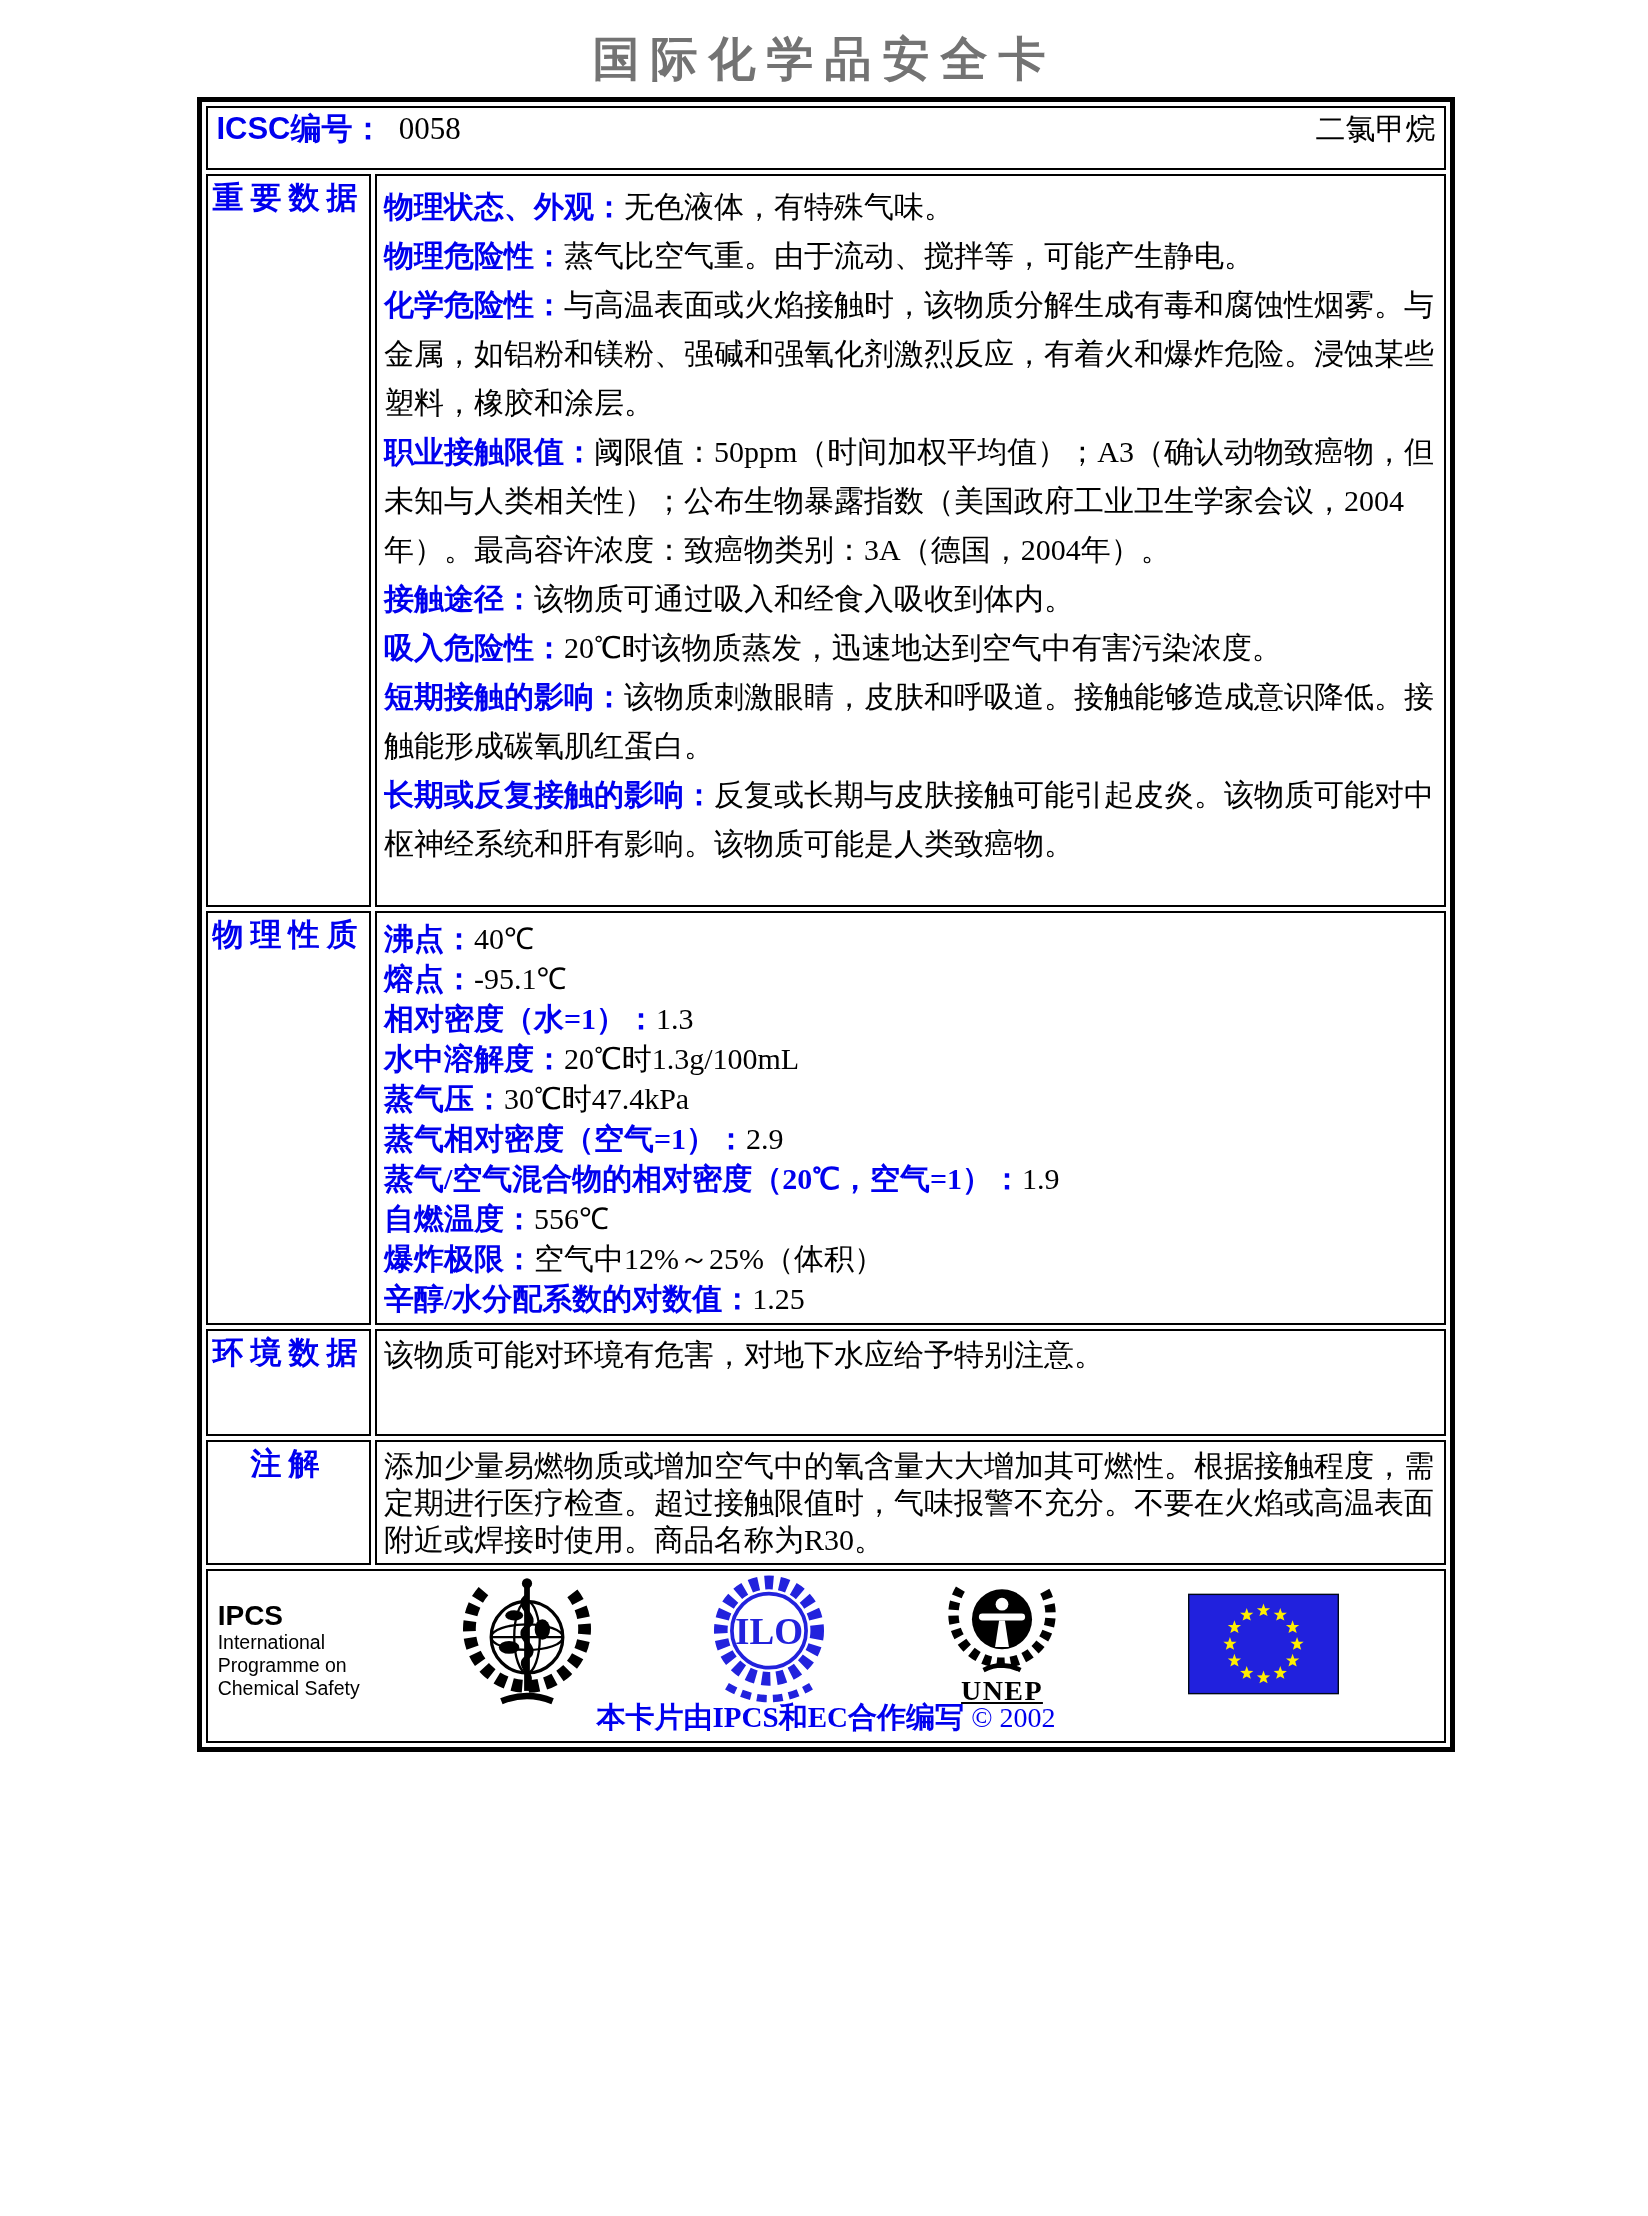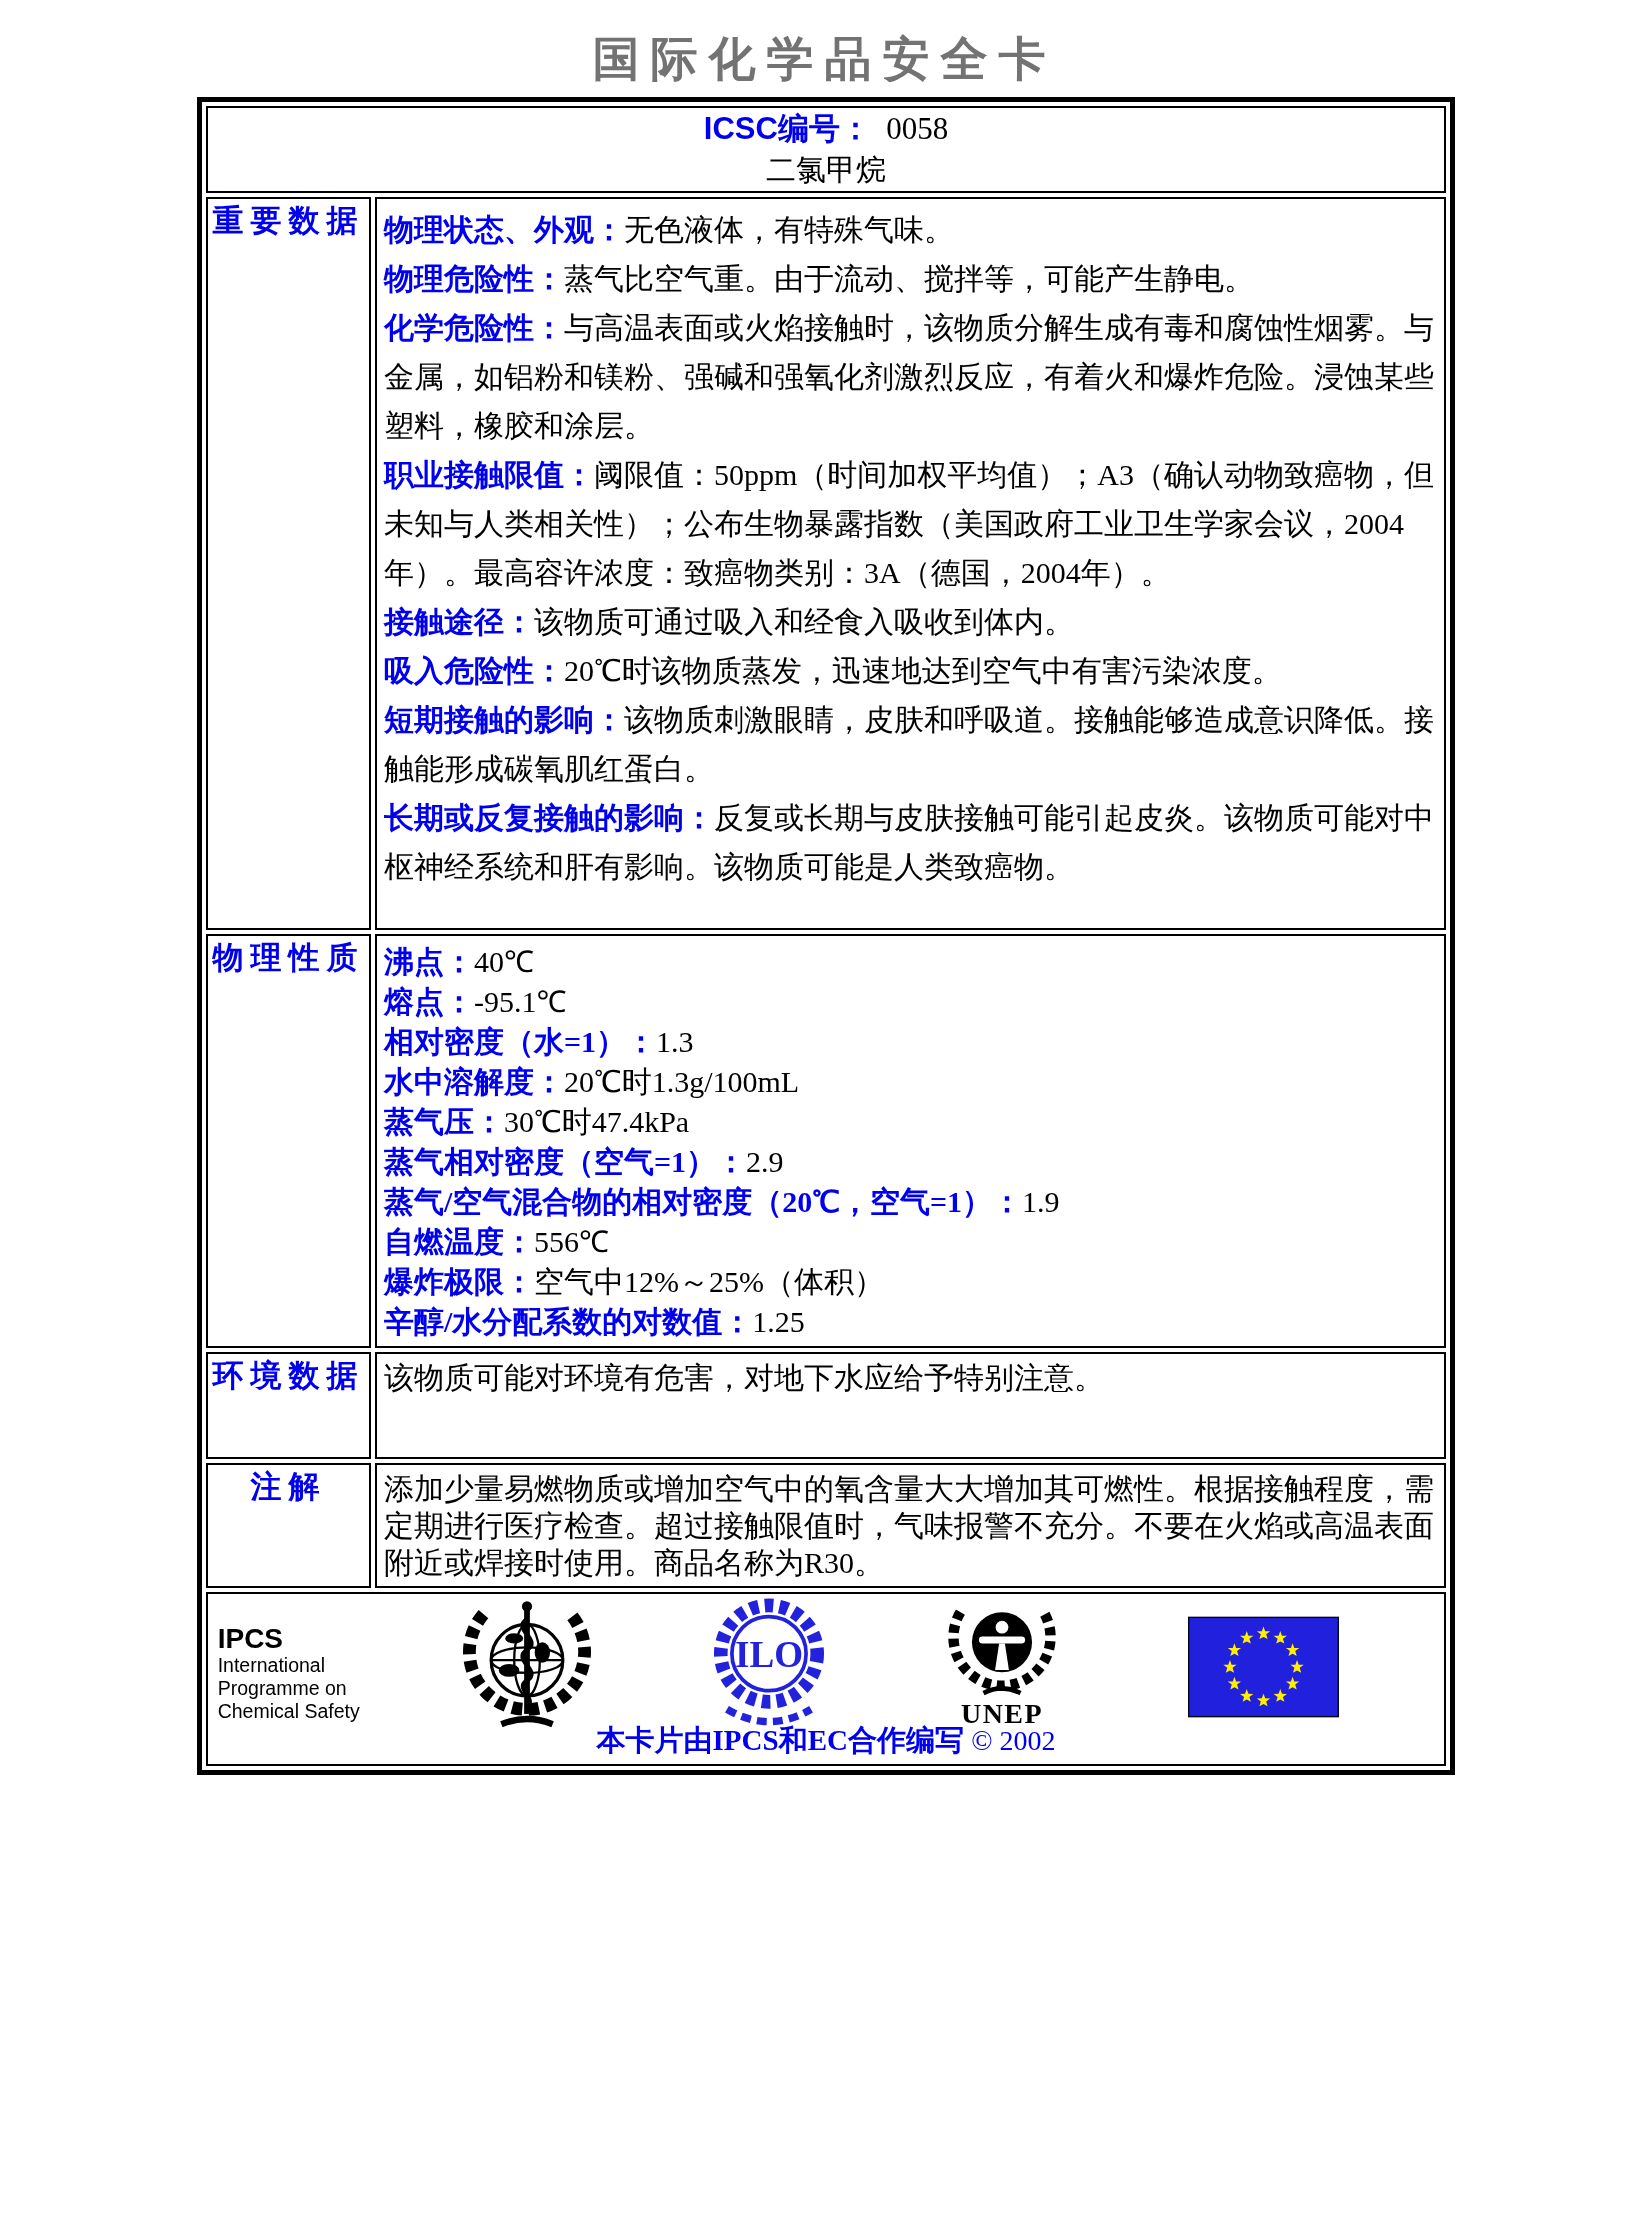--- a/index.html
+++ b/index.html
@@ -9,41 +9,41 @@
   .card{position:absolute;left:197px;top:97px;width:1258px;border:5.6px solid #000;box-sizing:border-box;background:#fff;}
   table.icsc{border-collapse:separate;border-spacing:4.2px;width:100%;}
   table.icsc td{border:2.1px solid #000;background:#fff;vertical-align:top;box-sizing:border-box;}
   td.label-cell{width:165px;text-align:center;vertical-align:middle;
     font-family:"Liberation Sans",sans-serif;font-weight:bold;font-size:31px;color:#0000ee;letter-spacing:7px;}
   td.content-cell{padding:5.6px 7px 4.2px 7px;font-size:30px;line-height:47px;}
   .item{margin:0;}
   .item-label{color:#0000ee;font-weight:bold;font-family:Liberation Serif, serif;}
   
   .row-header td{height:64px;vertical-align:middle;padding:0 8.4px;}
-  .hdr-flex{display:flex;justify-content:space-between;align-items:center;flex-direction:column;}
+  .hdr-flex{display:flex;justify-content:space-between;align-items:center;}
   .hdr-left{font-family:"Liberation Sans",sans-serif;font-weight:bold;font-size:31px;color:#0000ee;}
   .hdr-number{font-family:"Liberation Serif",serif;font-weight:normal;color:#000;margin-left:15.3px;}
   .hdr-name{font-size:30px;color:#000;}
   
   .row-important  td.content-cell{height:733px;line-height:49px;}
   .row-physical   td.content-cell{height:398px;line-height:40px;}
   .row-environmental td.content-cell{height:107px;line-height:37px;}
   .row-notes      td.content-cell{height:106px;line-height:37px;}
   .row-additional td.content-cell{height:45px;line-height:33px;}
   .row-additional td.label-cell{font-size:29px;letter-spacing:4.2px;}
   
   .row-logos td{height:174px;position:relative;padding:0;}
   .ipcs-block{position:absolute;left:9.7px;top:29px;font-family:"Liberation Sans",sans-serif;}
   .ipcs-title{font-weight:bold;font-size:28px;line-height:31px;}
   .ipcs-line{font-size:19.5px;line-height:23px;}
   .logo{position:absolute;}
   .who-logo{left:255px;top:2.8px;}
   .ilo-logo{left:499px;top:4.2px;}
   .unep-block{left:735px;top:2.8px;width:118px;text-align:center;}
-  .unep-text{font-family:"Liberation Serif",serif;font-weight:bold;font-size:28px;line-height:28px;margin-top:-2.8px;letter-spacing:1.4px;}
+  .unep-text{font-family:"Liberation Serif",serif;font-weight:bold;font-size:28px;line-height:28px;margin-top:-2.8px;letter-spacing:1.4px;text-decoration:underline;}
   .eu-flag{left:980px;top:22px;}
   .credit-line{position:absolute;left:0;bottom:2.8px;width:100%;text-align:center;
     color:#0000ee;font-size:29px;font-family:"Liberation Serif",serif;}
   .credit-strong{font-weight:bold;}
   .credit-year{font-size:28px;text-align:center;}
   
   .row-legal td{height:71px;vertical-align:middle;padding:0 7px;font-size:28.5px;}
   .legal-label{color:#0000ee;font-weight:bold;font-family:"Liberation Sans",sans-serif;}
 </style>
 </head>

